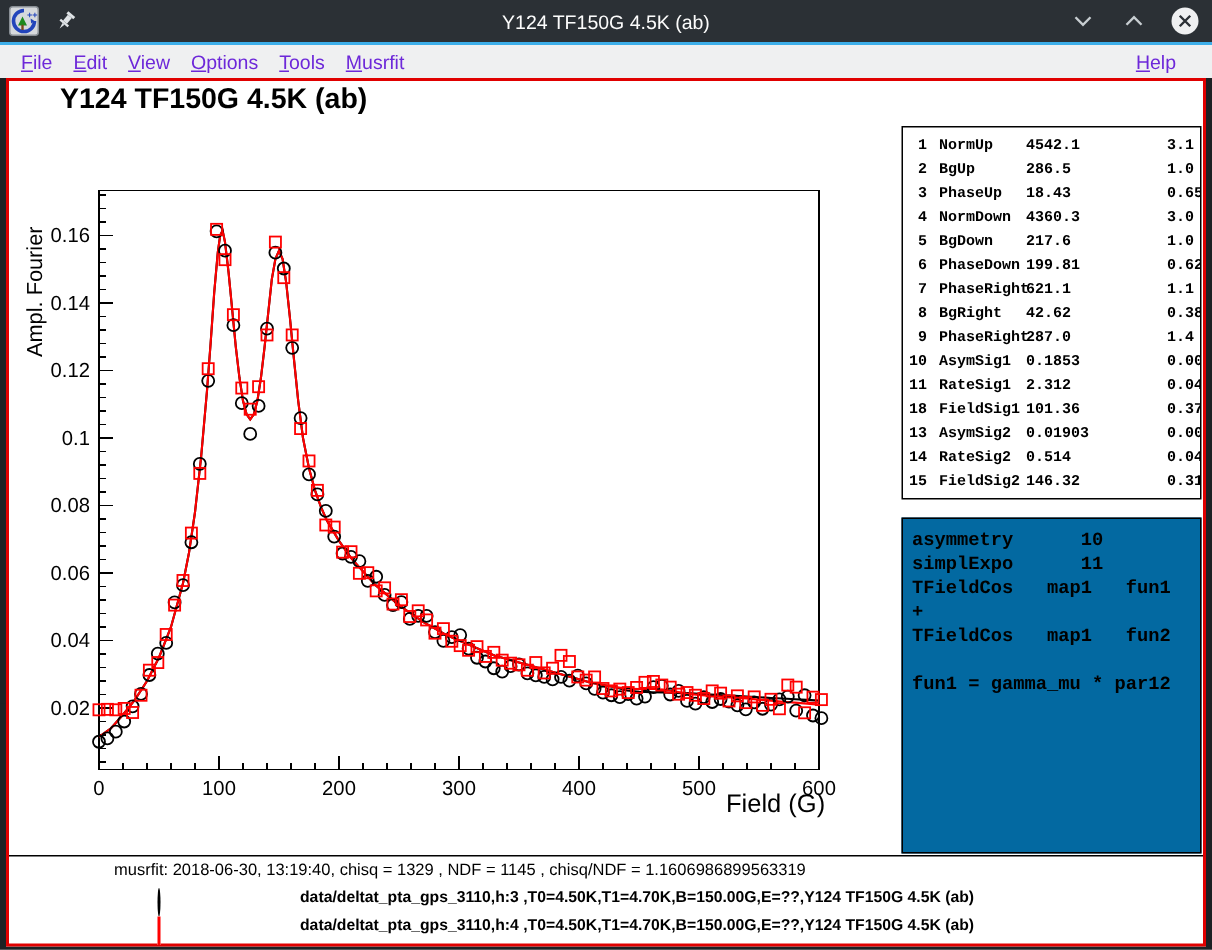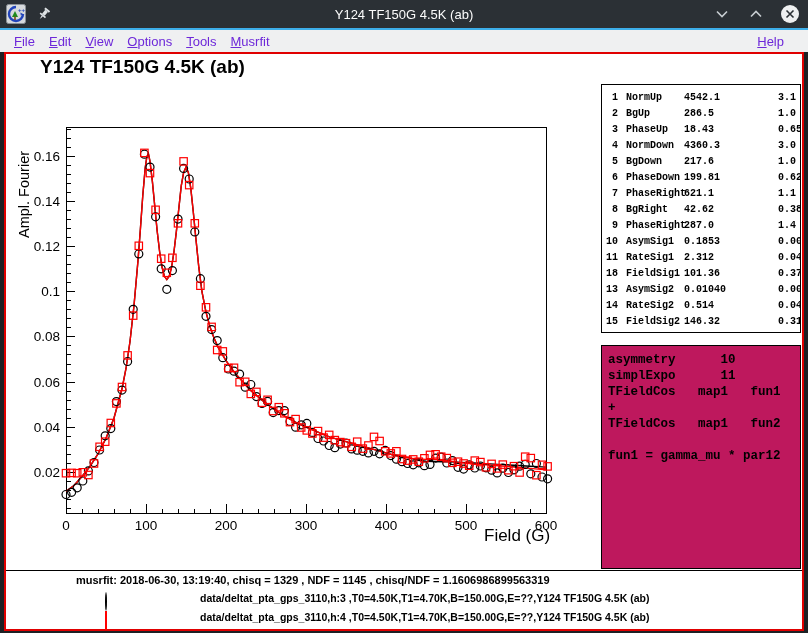--- a/index.html
+++ b/index.html
@@ -45,28 +45,28 @@
     box-sizing:border-box;border:1px solid #000;background:#fff;overflow:hidden;
     font-family:"Liberation Mono","DejaVu Sans Mono",monospace;font-weight:bold;
     font-size:10px;color:#000;padding-top:5px;}
   .param-row{position:relative;height:16px;line-height:16px;white-space:nowrap;}
   .p-no{position:absolute;left:0;width:16px;text-align:right;}
   .p-name{position:absolute;left:24px;}
   .p-val{position:absolute;left:82px;}
   .p-err{position:absolute;left:176px;}
 
   .theory-box{position:absolute;left:595px;top:291px;width:200px;height:224px;
-    box-sizing:border-box;border:1px solid #000;background:#be185d;overflow:hidden;
+    box-sizing:border-box;border:1px solid #000;background:#0369a1;overflow:hidden;
     font-family:"Liberation Mono","DejaVu Sans Mono",monospace;font-weight:bold;
     font-size:12.5px;color:#000;padding:6px 0 0 6px;}
   .theory-line{height:16px;line-height:16px;white-space:pre;}
 
   
   .separator{position:absolute;left:0;top:516px;width:796px;height:0;border-top:1px solid #000;}
-  .footer-stats{position:absolute;left:34px;top:520px;font-size:11px;font-weight:bold;color:#000;white-space:nowrap;padding-left:36px;}
+  .footer-stats{position:absolute;left:34px;top:520px;font-size:11px;font-weight:normal;color:#000;white-space:nowrap;padding-left:36px;}
   .legend-row{position:absolute;left:0;width:796px;height:14px;}
   .legend-row.r1{top:538px;}
   .legend-row.r2{top:557px;}
   .legend-marker{position:absolute;left:99px;top:1px;}
   .lm-circle{width:9px;height:9px;border:1.5px solid #000;border-radius:50%;box-sizing:border-box;background:#fff;}
   .lm-square{width:10px;height:10px;border:1.5px solid #ff0000;box-sizing:border-box;background:#fff;}
   .legend-label{position:absolute;left:194px;top:0;font-size:10.5px;font-weight:bold;color:#000;white-space:nowrap;}
 </style>
 </head>
 <body>
@@ -485,21 +485,21 @@
           </div>
           <div class="param-row">
             <span class="p-no">18</span>
             <span class="p-name">FieldSig1</span>
             <span class="p-val">101.36</span>
             <span class="p-err">0.37</span>
           </div>
           <div class="param-row">
             <span class="p-no">13</span>
             <span class="p-name">AsymSig2</span>
-            <span class="p-val">0.01040</span>
+            <span class="p-val">0.01903</span>
             <span class="p-err">0.00098</span>
           </div>
           <div class="param-row">
             <span class="p-no">14</span>
             <span class="p-name">RateSig2</span>
             <span class="p-val">0.514</span>
             <span class="p-err">0.045</span>
           </div>
           <div class="param-row">
             <span class="p-no">15</span>

